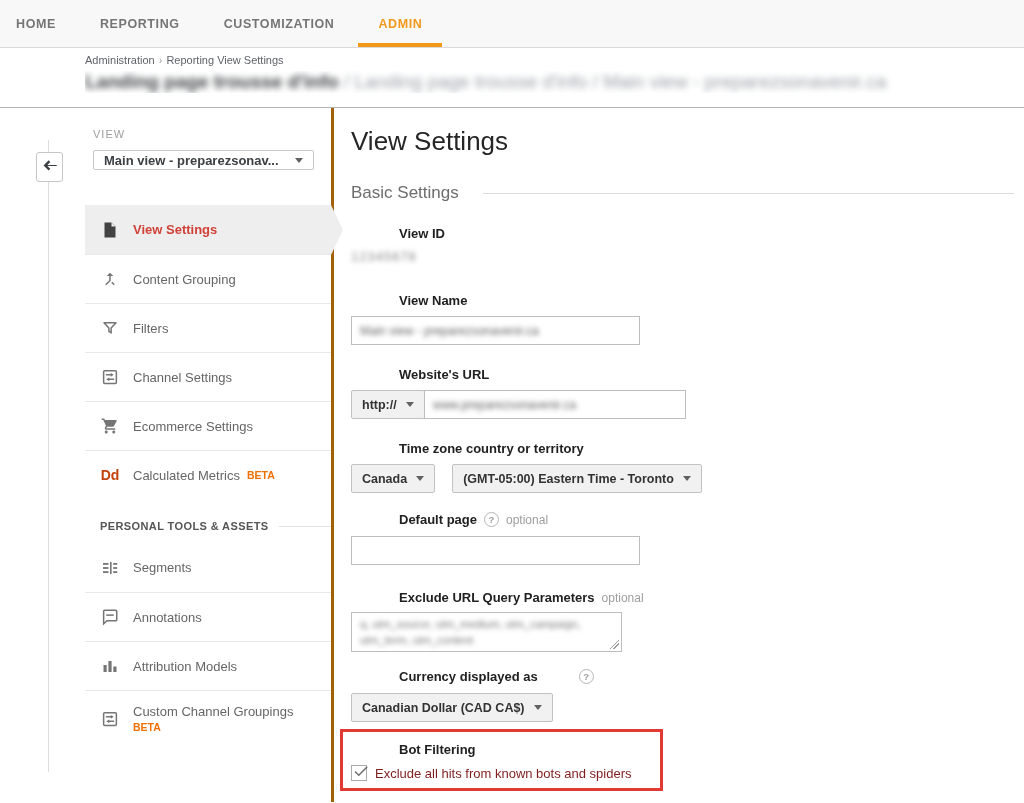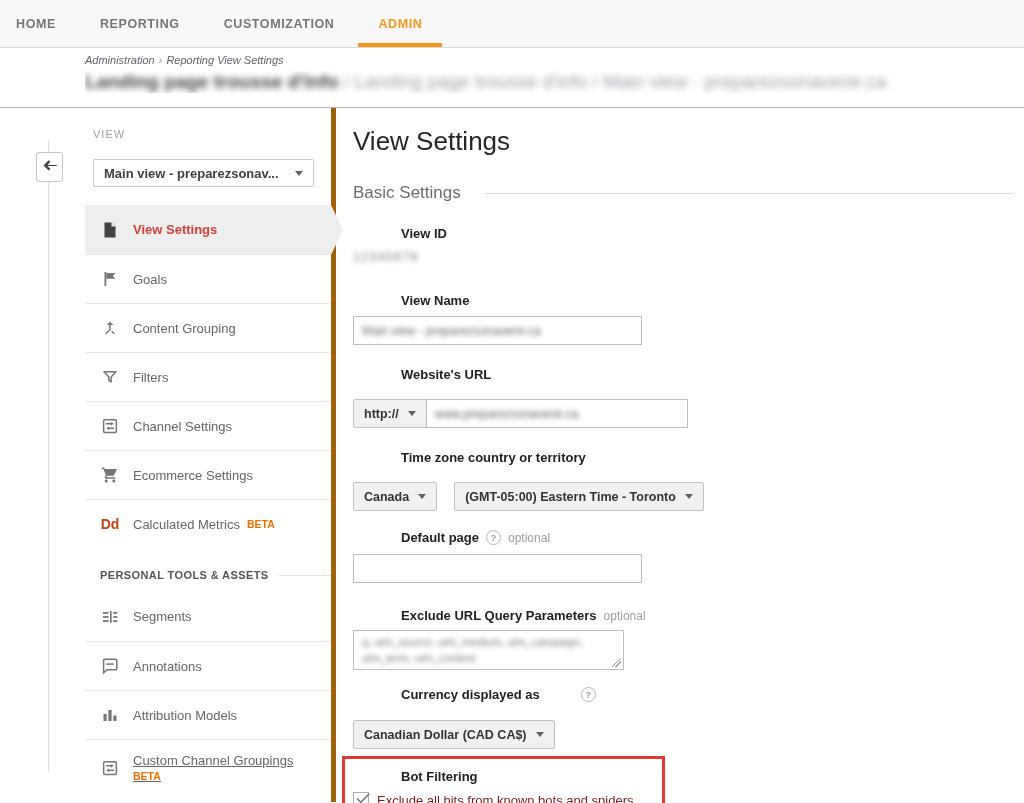--- a/index.html
+++ b/index.html
@@ -9,73 +9,73 @@
   .topnav{height:48px;background:#f8f8f8;border-bottom:1px solid #dadada;
           display:flex;align-items:stretch;padding-left:16px;gap:44px;box-sizing:border-box;}
   .nav-item{display:flex;align-items:center;font-size:12.5px;font-weight:bold;
             letter-spacing:.6px;color:#757575;position:relative;cursor:pointer;}
   .nav-item.active{color:#f2991b;}
   .nav-item.active::after{content:"";position:absolute;left:-20px;right:-20px;bottom:0;
             height:4px;background:#f2991b;}
   
   .title-strip{height:60px;background:#fff;border-bottom:1px solid #b3b3b3;
                padding:6px 10px 0 85px;box-sizing:border-box;}
-  .breadcrumb{font-size:11px;color:#5f6368;font-style:italic;}
+  .breadcrumb{font-size:11px;color:#5f6368;}
   .breadcrumb .sep{color:#9e9e9e;margin:0 4px;}
   .account-title{margin-top:5px;font-size:19px;white-space:nowrap;overflow:hidden;}
   .account-title .t1{font-weight:bold;color:#3c4043;filter:blur(3px);}
   .account-title .t2{color:#9aa0a6;filter:blur(3px);}
   
   .content{display:flex;height:694px;}
-  .sidebar{width:331px;flex:none;border-right:5px solid #a16207;position:relative;background:#fff;}
+  .sidebar{width:331px;flex:none;border-right:3px solid #a16207;position:relative;background:#fff;}
   .v-line{position:absolute;left:48px;top:32px;height:632px;width:1px;background:#ddd;}
   .back-btn{position:absolute;left:36px;top:44px;width:27px;height:30px;background:#fff;
             border:1px solid #c6c6c6;border-radius:3px;display:flex;align-items:center;
             justify-content:center;z-index:2;cursor:pointer;padding:0;}
   .view-block{position:absolute;left:93px;top:20px;}
   .view-label{font-size:11px;color:#9e9e9e;letter-spacing:1px;}
-  .view-select{margin-top:19px;width:221px;height:28px;background:#fff;border:1px solid #c9c9c9;
+  .view-select{margin-top:10px;width:221px;height:20px;background:#fff;border:1px solid #c9c9c9;
                border-radius:2px;display:flex;align-items:center;justify-content:space-between;
                padding:0 10px;font-size:13px;font-weight:bold;color:#3c4043;box-sizing:border-box;
                font-family:inherit;cursor:pointer;}
   .caret{width:0;height:0;border-left:4px solid transparent;border-right:4px solid transparent;
          border-top:5px solid #616161;flex:none;}
   .menu{position:absolute;top:97px;left:85px;right:0;}
   .menu-item{height:49px;display:flex;align-items:center;gap:13px;padding-left:15px;
              font-size:13px;color:#666;box-sizing:border-box;cursor:pointer;background:#fff;}
   .menu-item.sep{border-top:1px solid #e8e8e8;}
   .menu-item .mi-icon{width:20px;display:flex;justify-content:center;flex:none;}
   .menu-item.active{background:#eee;color:#d14138;font-weight:bold;position:relative;z-index:3;}
   .menu-item.active::after{content:"";position:absolute;right:-12px;top:50%;margin-top:-25px;
              border-top:25px solid transparent;border-bottom:25px solid transparent;
              border-left:12px solid #eee;}
   .section-header{margin-top:10px;height:34px;display:flex;align-items:center;padding-left:15px;
              font-size:11px;font-weight:bold;letter-spacing:.4px;color:#555;}
   .section-header::after{content:"";flex:1;height:1px;background:#e3e3e3;margin-left:10px;}
-  .menu-item.two-line{height:56px;text-decoration:underline;}
+  .menu-item.two-line{height:56px;}
   .stack{display:flex;flex-direction:column;line-height:1.35;}
   .beta{color:#ee7000;font-size:10.5px;font-weight:bold;}
   .beta.inline{margin-left:6px;}
   .dd-glyph{font-size:14px;font-weight:bold;color:#c2410c;}
   
   .main{flex:1;padding:16px 10px 0 17px;box-sizing:border-box;}
   h1{margin:0;font-size:26px;font-weight:normal;color:#262626;line-height:34px;}
   .section-head{margin-top:24px;display:flex;align-items:center;font-size:17px;color:#6d6d6d;height:22px;}
   .section-head::after{content:"";flex:1;height:1px;background:#dcdcdc;margin-left:24px;}
   .f-label{font-size:13px;font-weight:bold;color:#212121;margin-left:48px;}
   .label-row{display:flex;align-items:center;gap:7px;height:17px;}
   .optional{font-size:12px;color:#9e9e9e;}
   .qmark{width:13px;height:13px;border:1px solid #b5b5b5;border-radius:50%;color:#9e9e9e;
          font-size:9.5px;font-weight:bold;display:flex;align-items:center;justify-content:center;
          flex:none;cursor:pointer;}
   .blur-val{filter:blur(2.6px);}
   .ro-value{margin-top:8px;font-size:13px;color:#8a8a8a;letter-spacing:1px;height:18px;width:80px;}
   .text-input{margin-top:8px;width:271px;height:27px;border:1px solid #bdbdbd;background:#fff;
          display:flex;align-items:center;padding:0 8px;font-size:12px;color:#666;}
-  .row{display:flex;align-items:flex-end;margin-top:17px;}
+  .row{display:flex;align-items:flex-end;margin-top:8px;}
   .drop-btn{height:29px;display:inline-flex;align-items:center;gap:9px;padding:0 10px;
          background:#f1f1f1;border:1px solid #c2c2c2;border-radius:2px;font-size:12.5px;
          font-weight:bold;color:#333;box-sizing:border-box;font-family:inherit;cursor:pointer;}
   .url-input{width:262px;height:29px;border:1px solid #bdbdbd;margin-left:-1px;background:#fff;
          display:flex;align-items:center;padding:0 8px;font-size:12px;color:#666;box-sizing:border-box;}
   .textarea{margin-top:6px;width:271px;height:40px;border:1px solid #bdbdbd;background:#fff;
          position:relative;padding:4px 8px;font-size:11px;color:#777;line-height:1.45;
          box-sizing:border-box;}
   .resize{position:absolute;right:2px;bottom:2px;width:9px;height:9px;
          background:linear-gradient(135deg,transparent 0 45%,#9e9e9e 45% 53%,transparent 53% 66%,#9e9e9e 66% 74%,transparent 74%);}
@@ -135,29 +135,20 @@
           <span class="mi-icon">
             <svg width="18" height="18" viewBox="0 0 18 18">
                 <path d="M3.5 1.5h7l4 4v11h-11z" fill="#424242"></path>
                 <path d="M10.5 1.5l4 4h-4z" fill="#eeeeee"></path>
               </svg>
           </span>
           <span>View Settings</span>
         </div>
         <div class="menu-item sep">
           <span class="mi-icon">
-            <svg width="18" height="18" viewBox="0 0 18 18" fill="#757575">
-                <rect x="3.5" y="2" width="1.8" height="14"></rect>
-                <path d="M5.3 3h9.2l-2.6 2.9 2.6 2.9H5.3z"></path>
-              </svg>
-          </span>
-          <span>Goals</span>
-        </div>
-        <div class="menu-item sep">
-          <span class="mi-icon">
             <svg width="18" height="18" viewBox="0 0 24 24">
                 <path fill="#757575" d="M17 20.41 18.41 19 15 15.59 13.59 17zM7.5 8H11v5.59L5.59 19 7 20.41l6-6V8h3.5L12 3.5z"></path>
               </svg>
           </span>
           <span>Content Grouping</span>
         </div>
         <div class="menu-item sep">
           <span class="mi-icon">
             <svg width="18" height="18" viewBox="0 0 24 24">
                 <polygon points="4,5 20,5 13.5,12 13.5,18.5 10.5,16.5 10.5,12" fill="none" stroke="#757575" stroke-width="2" stroke-linejoin="round"></polygon>

